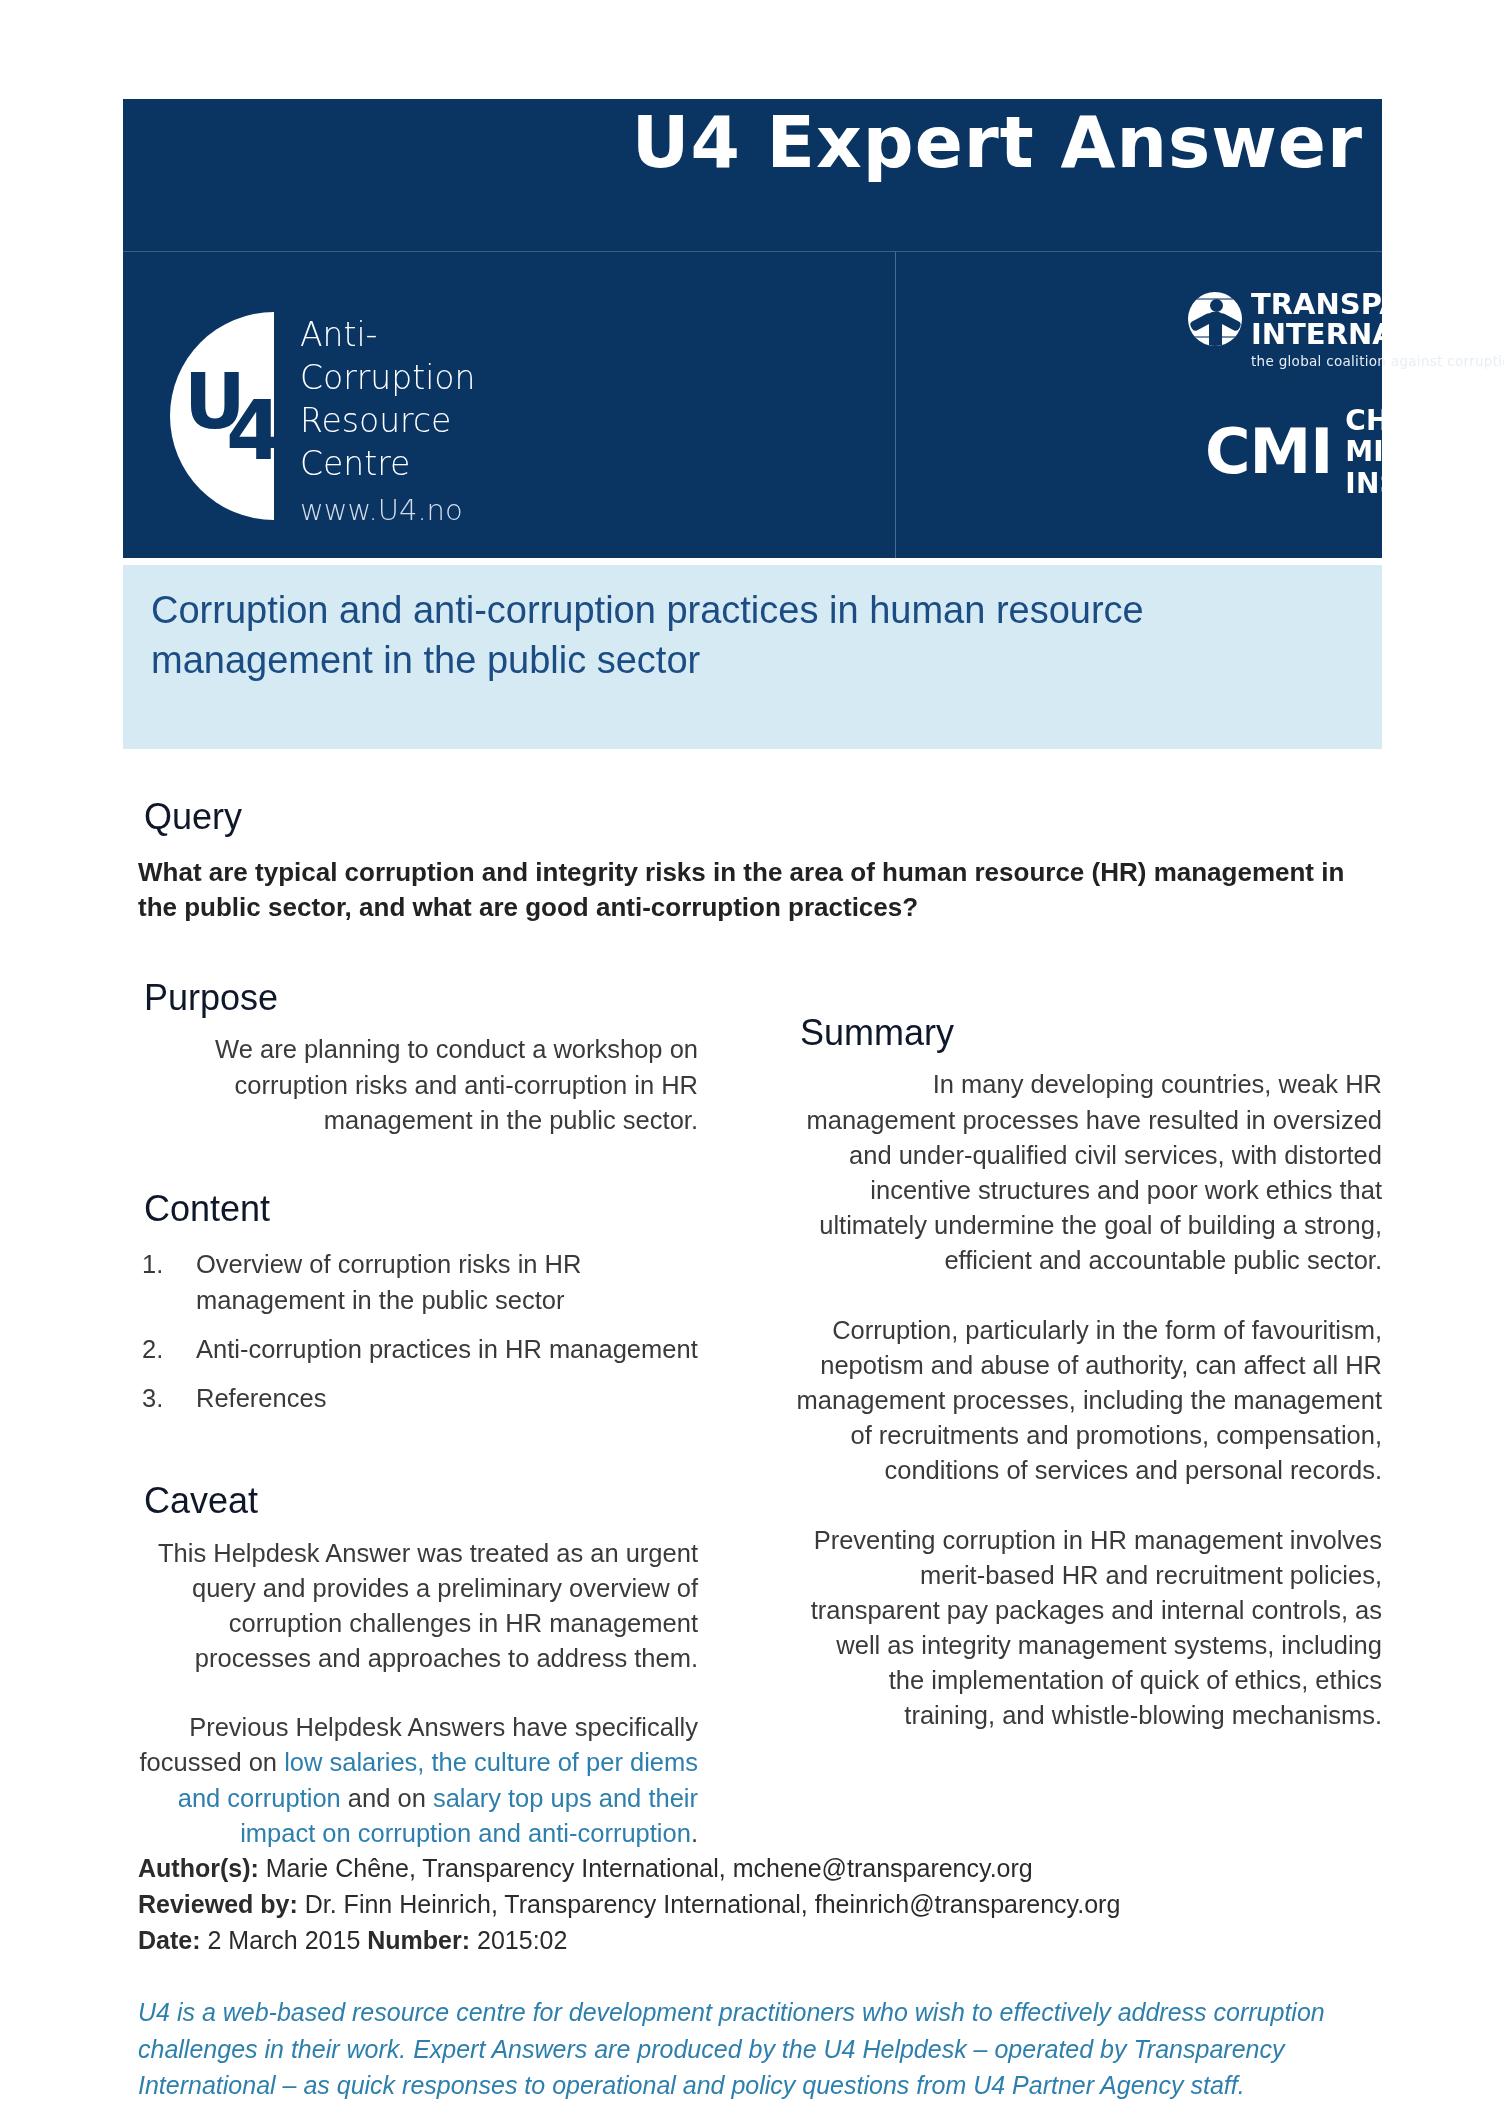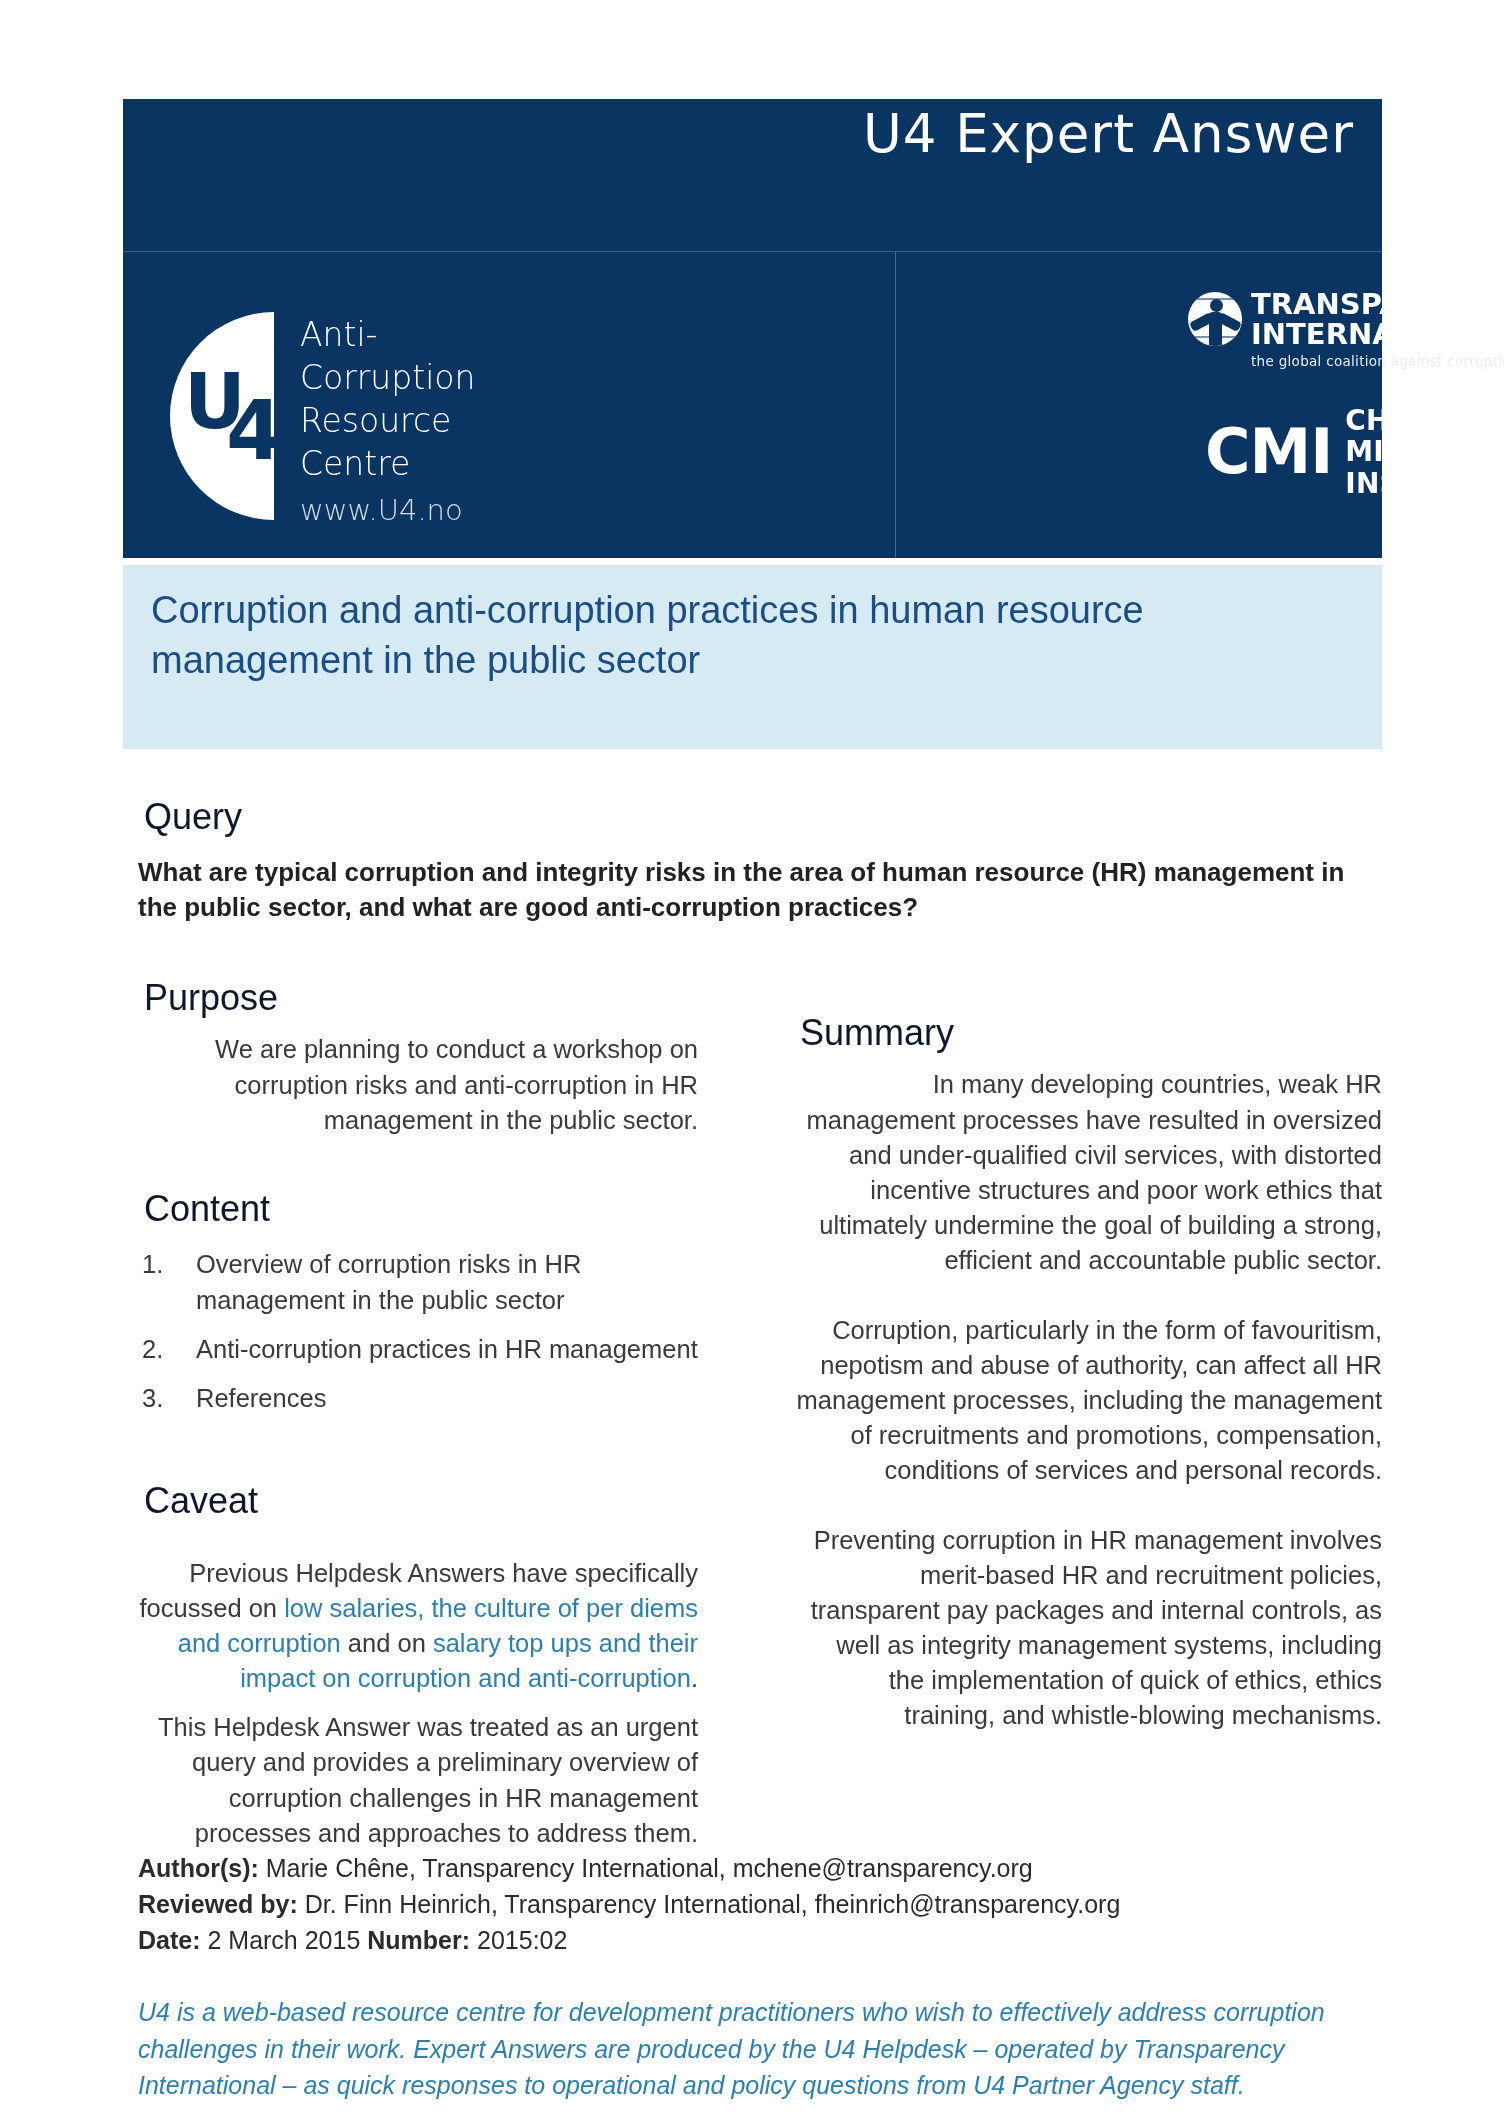--- a/index.html
+++ b/index.html
@@ -31,25 +31,25 @@
     width: 1259px;
     height: 459px;
     background: #0a3563;
   }
   .header-top {
     position: relative;
     height: 152px;
   }
   .header-title {
     position: absolute;
-    right: 28px;
+    right: 19px;
     top: 8px;
     color: #ffffff;
-    font-size: 53px;
-    font-weight: 400;
+    font-size: 71px;
+    font-weight: 700;
     letter-spacing: 1px;
     font-family: "DejaVu Sans", sans-serif;
     line-height: 1;
     white-space: nowrap;
   }
   .header-rule {
     position: absolute;
     left: 0;
     top: 152px;
     width: 1259px;
@@ -433,22 +433,22 @@
         <h2 class="sec">Content</h2>
         <ol class="content-list">
           <li>Overview of corruption risks in HR management in the public sector</li>
           <li>Anti-corruption practices in HR management</li>
           <li>References</li>
         </ol>
 
         <div class="spacer-lg"></div>
 
         <h2 class="sec">Caveat</h2>
+        <p class="bodytext">This Helpdesk Answer was treated as an urgent query and provides a preliminary overview of corruption challenges in HR management processes and approaches to address them.</p>
         <p class="bodytext gap"><span>Previous Helpdesk Answers have specifically focussed on </span><a class="lnk" href="#">low salaries, the culture of per diems and corruption</a><span> and on </span><a class="lnk" href="#">salary top ups and their impact on corruption and anti-corruption</a><span>.</span></p>
-        <p class="bodytext">This Helpdesk Answer was treated as an urgent query and provides a preliminary overview of corruption challenges in HR management processes and approaches to address them.</p>
       </div>
 
       <div class="col-right">
         <h2 class="sec">Summary</h2>
         <p class="bodytext">In many developing countries, weak HR management processes have resulted in oversized and under-qualified civil services, with distorted incentive structures and poor work ethics that ultimately undermine the goal of building a strong, efficient and accountable public sector.</p>
         <p class="bodytext gap">Corruption, particularly in the form of favouritism, nepotism and abuse of authority, can affect all HR management processes, including the management of recruitments and promotions, compensation, conditions of services and personal records.</p>
         <p class="bodytext gap">Preventing corruption in HR management involves merit-based HR and recruitment policies, transparent pay packages and internal controls, as well as integrity management systems, including the implementation of quick of ethics, ethics training, and whistle-blowing mechanisms.</p>
       </div>
     </div>
   </div>

